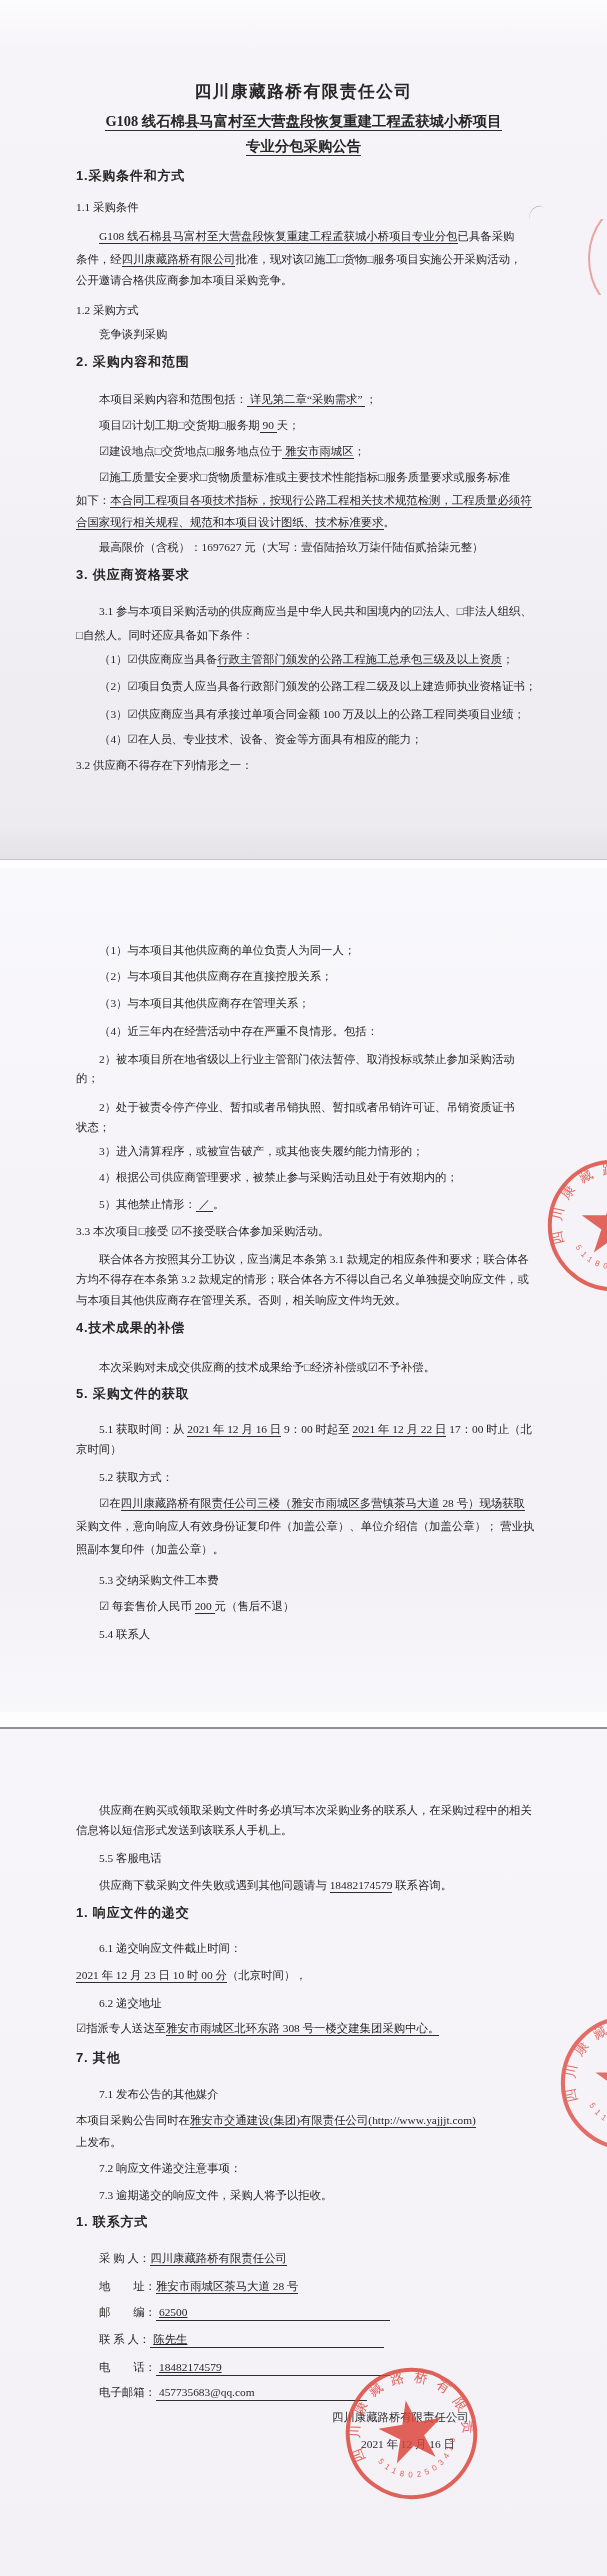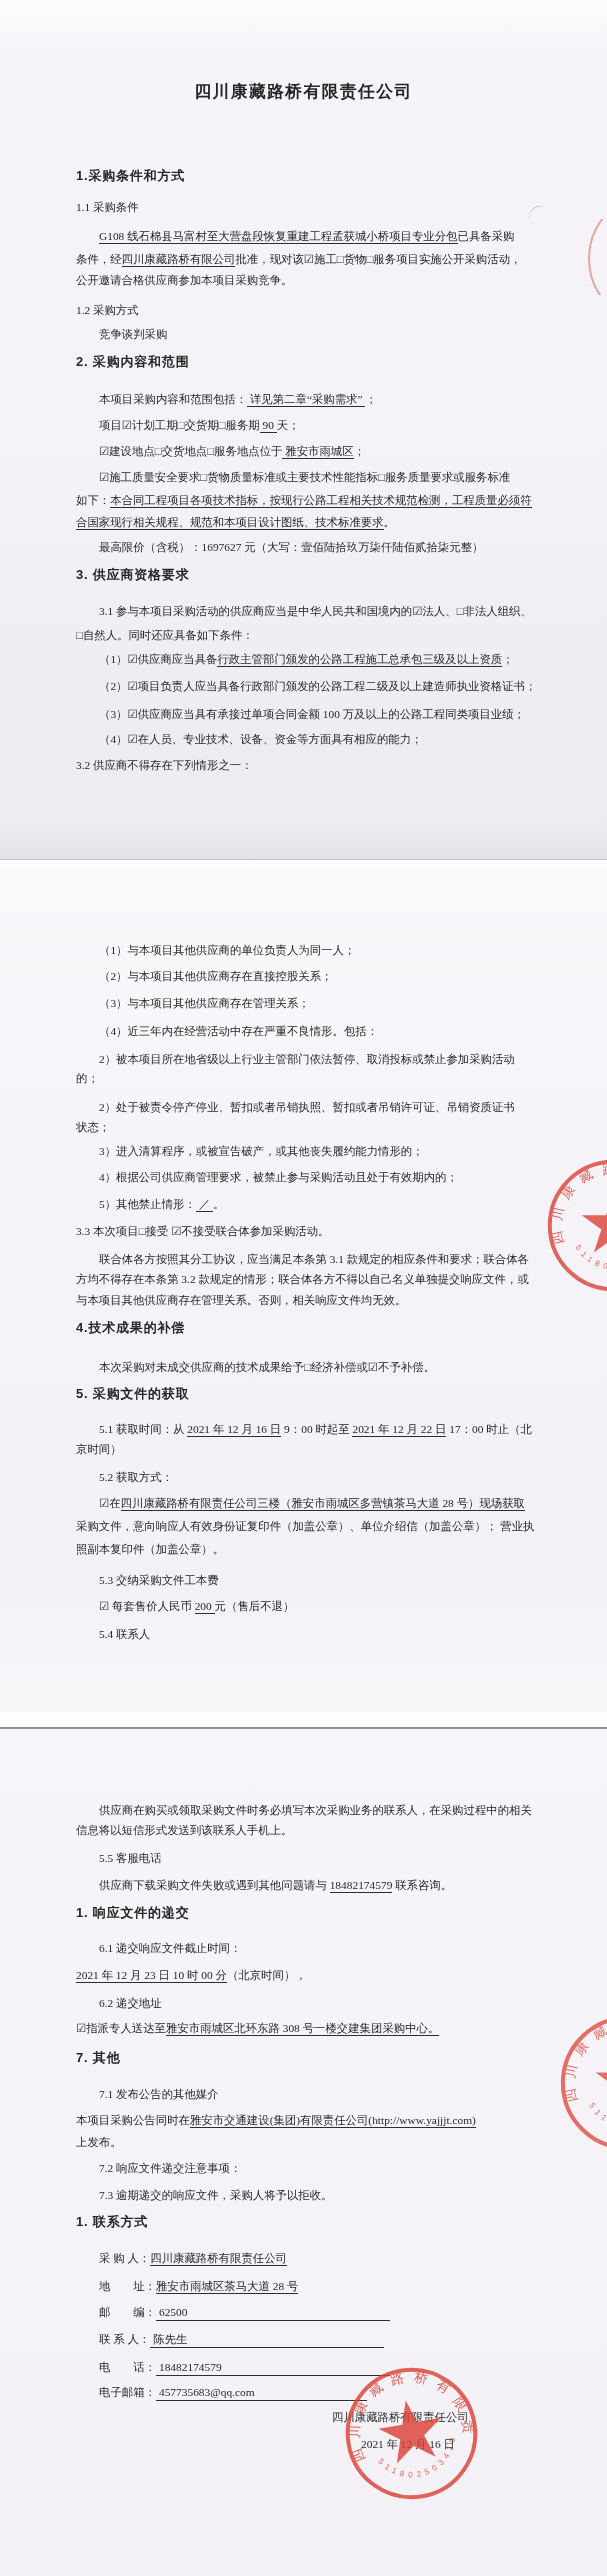--- a/index.html
+++ b/index.html
@@ -16,21 +16,21 @@
   .l100{left:76px;}
   .l131{left:99px;}
   .ctr{left:0;width:607px;text-align:center;}
   .b{font-weight:bold;}
   .sans{font-family:"Liberation Sans",sans-serif;}
   .t1{font-size:16.7px;letter-spacing:1.5px;}
   .t2{font-size:14.4px;}
   .hsz{font-size:13px;letter-spacing:0.8px;}
   .u{border-bottom:0.8px solid #2e2e2e;padding-bottom:0.8px;}
   .fv{display:inline-block;border-bottom:0.8px solid #2e2e2e;padding:0 3px 0.8px 3px;}
-  .w300{min-width:228px;}
+  .w300{min-width:228px;text-decoration:underline;}
   .w270{min-width:205px;}
 
   .stamp-clip{position:absolute;overflow:hidden;}
   .stamp-svg{position:absolute;left:0;top:0;}
   .arc-frag{position:absolute;width:129px;height:129px;border:2.3px solid rgba(219,70,58,.45);
             border-radius:50%;}
   .pencil{position:absolute;left:527px;top:207px;width:18px;height:9px;
           border-top:1.5px solid #98969c;border-radius:60% 40% 0 0/100% 60% 0 0;
           transform:rotate(-28deg);opacity:.65;}
   .sig{position:absolute;white-space:nowrap;font-size:11.4px;color:#2a2a2a;}
@@ -40,20 +40,22 @@
 
 <div class="doc">
 
   <div class="page page1"></div>
   <div class="sep1"></div>
   <div class="page page2"></div>
   <div class="sep2"></div>
   <div class="page page3"></div>
 
   <div class="ln ctr b sans t1" style="top:82px">四川康藏路桥有限责任公司</div>
+  <div class="ln ctr b t2" style="top:113px"><span class="u">G108 线石棉县马富村至大营盘段恢复重建工程孟获城小桥项目</span></div>
+  <div class="ln ctr b t2" style="top:138px"><span class="u">专业分包采购公告</span></div>
 
   <div class="ln l100 b sans hsz" style="top:169px">1.采购条件和方式</div>
   <div class="ln l100" style="top:201px">1.1 采购条件</div>
 
   <div class="ln l131" style="top:230px"><span class="u">G108 线石棉县马富村至大营盘段恢复重建工程孟获城小桥项目专业分包</span><span>已具备采购</span></div>
   <div class="ln l100" style="top:253px"><span>条件，经</span><span class="u">四川康藏路桥有限公司</span><span>批准，现对该☑施工□货物□服务项目实施公开采购活动，</span></div>
   <div class="ln l100" style="top:274px">公开邀请合格供应商参加本项目采购竞争。</div>
 
   <div class="ln l100" style="top:304px">1.2 采购方式</div>
   <div class="ln l131" style="top:328px">竞争谈判采购</div>

